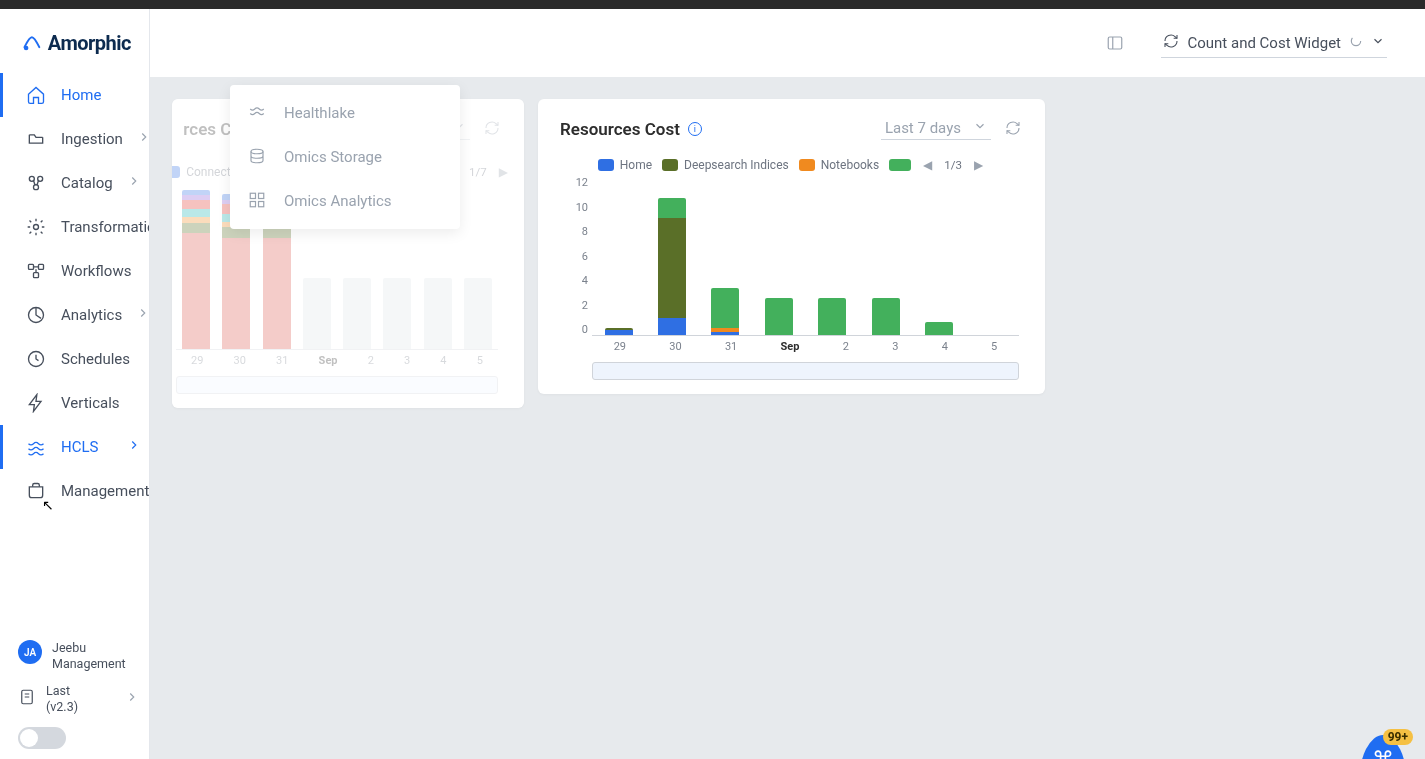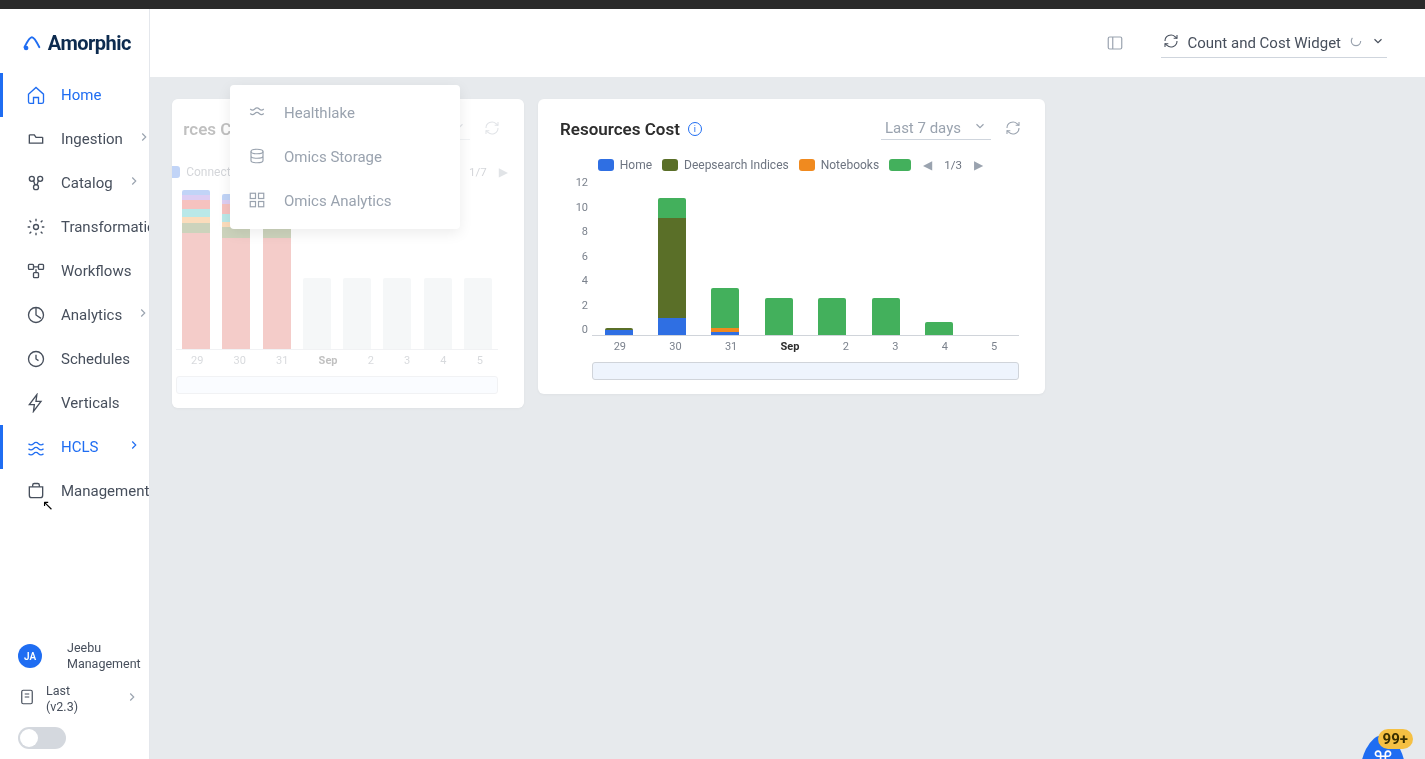--- a/index.html
+++ b/index.html
@@ -50,21 +50,21 @@
     font-size:15px;
     cursor:pointer;
     border-left:3px solid transparent;
     white-space:nowrap;
   }
   .nav-item.active{color:var(--accent);border-left-color:var(--accent);}
   .nav-item .icon{width:22px;height:22px;display:flex;align-items:center;justify-content:center;flex-shrink:0;}
   .nav-item .chev{margin-left:auto;color:var(--muted);}
   .nav-item.active .chev{color:var(--accent);}
   .sidebar-bottom{padding:8px 10px 10px 18px;}
-  .user-row{display:flex;align-items:center;gap:25px;padding:4px 0;}
+  .user-row{display:flex;gap:10px;padding:4px 0;}
   .avatar{
     width:24px;height:24px;border-radius:50%;
     background:var(--accent);color:#fff;font-size:10px;font-weight:600;
     display:flex;align-items:center;justify-content:center;flex-shrink:0;
   }
   .docs-row{display:flex;align-items:center;gap:10px;padding:6px 0;}
   .docs-row .chev{margin-left:auto;color:var(--muted);}
   .toggle{
     width:48px;height:22px;border-radius:20px;background:#d4d8de;position:relative;margin-top:6px;
   }
@@ -152,21 +152,21 @@
     position:absolute;inset:0;background:rgba(255,255,255,.7);border-radius:6px;z-index:30;
   }
 
   
   .fab{
     position:absolute;right:18px;bottom:0;width:48px;height:48px;border-radius:50% 50% 0 0 / 100% 100% 0 0;
     background:var(--accent);color:#fff;display:flex;align-items:center;justify-content:center;font-size:22px;
     transform:translateY(50%);
   }
   .fab .badge{
-    position:absolute;top:-6px;right:-6px;background:#f5c043;color:#3a2f00;font-size:15px;font-weight:700;
+    position:absolute;top:-6px;right:-6px;background:#f5c043;color:#3a2f00;font-size:12px;font-weight:700;
     border-radius:10px;padding:1px 5px;margin-left:20px;
   }
 
   
   .cursor{position:absolute;left:42px;top:497px;font-size:14px;z-index:60;color:#000;pointer-events:none;}
 </style>
 </head>
 <body>
 
 <div class="browser-top"></div>

